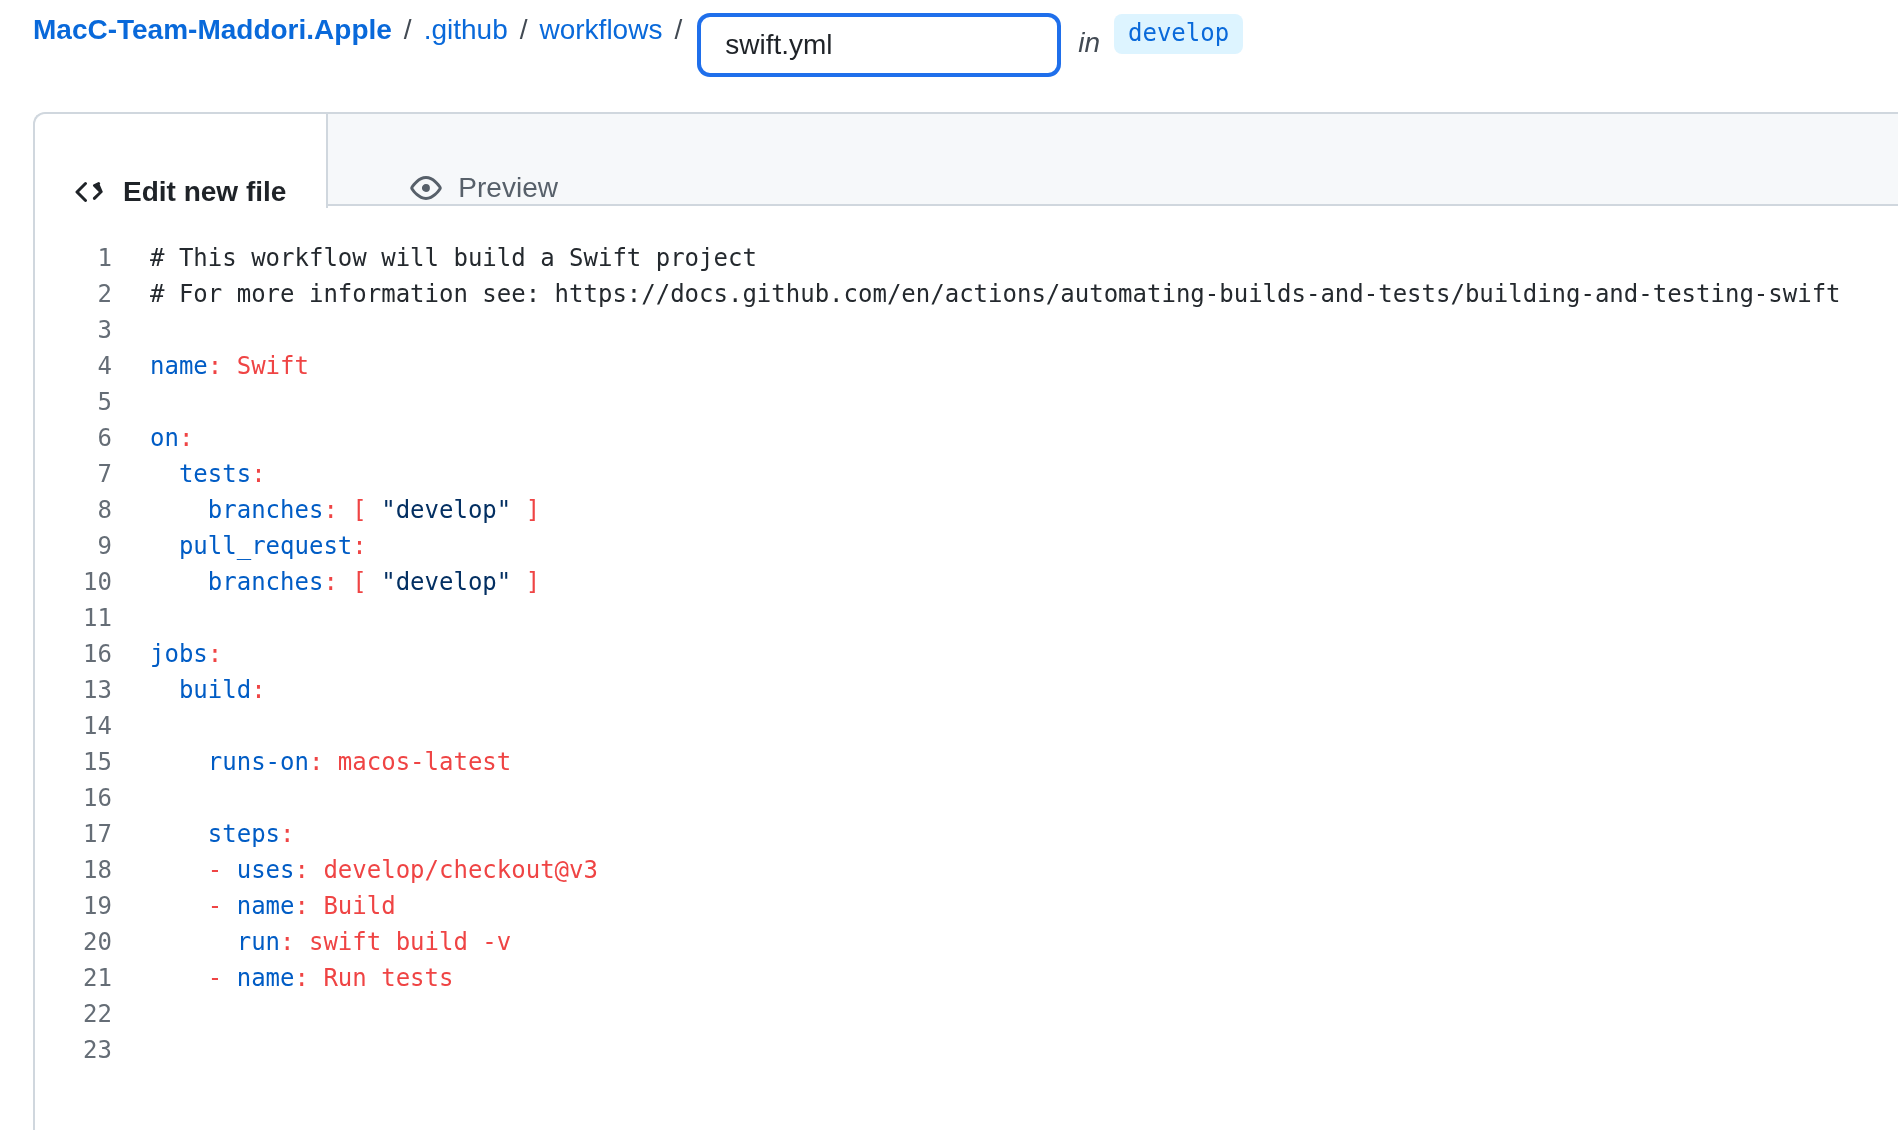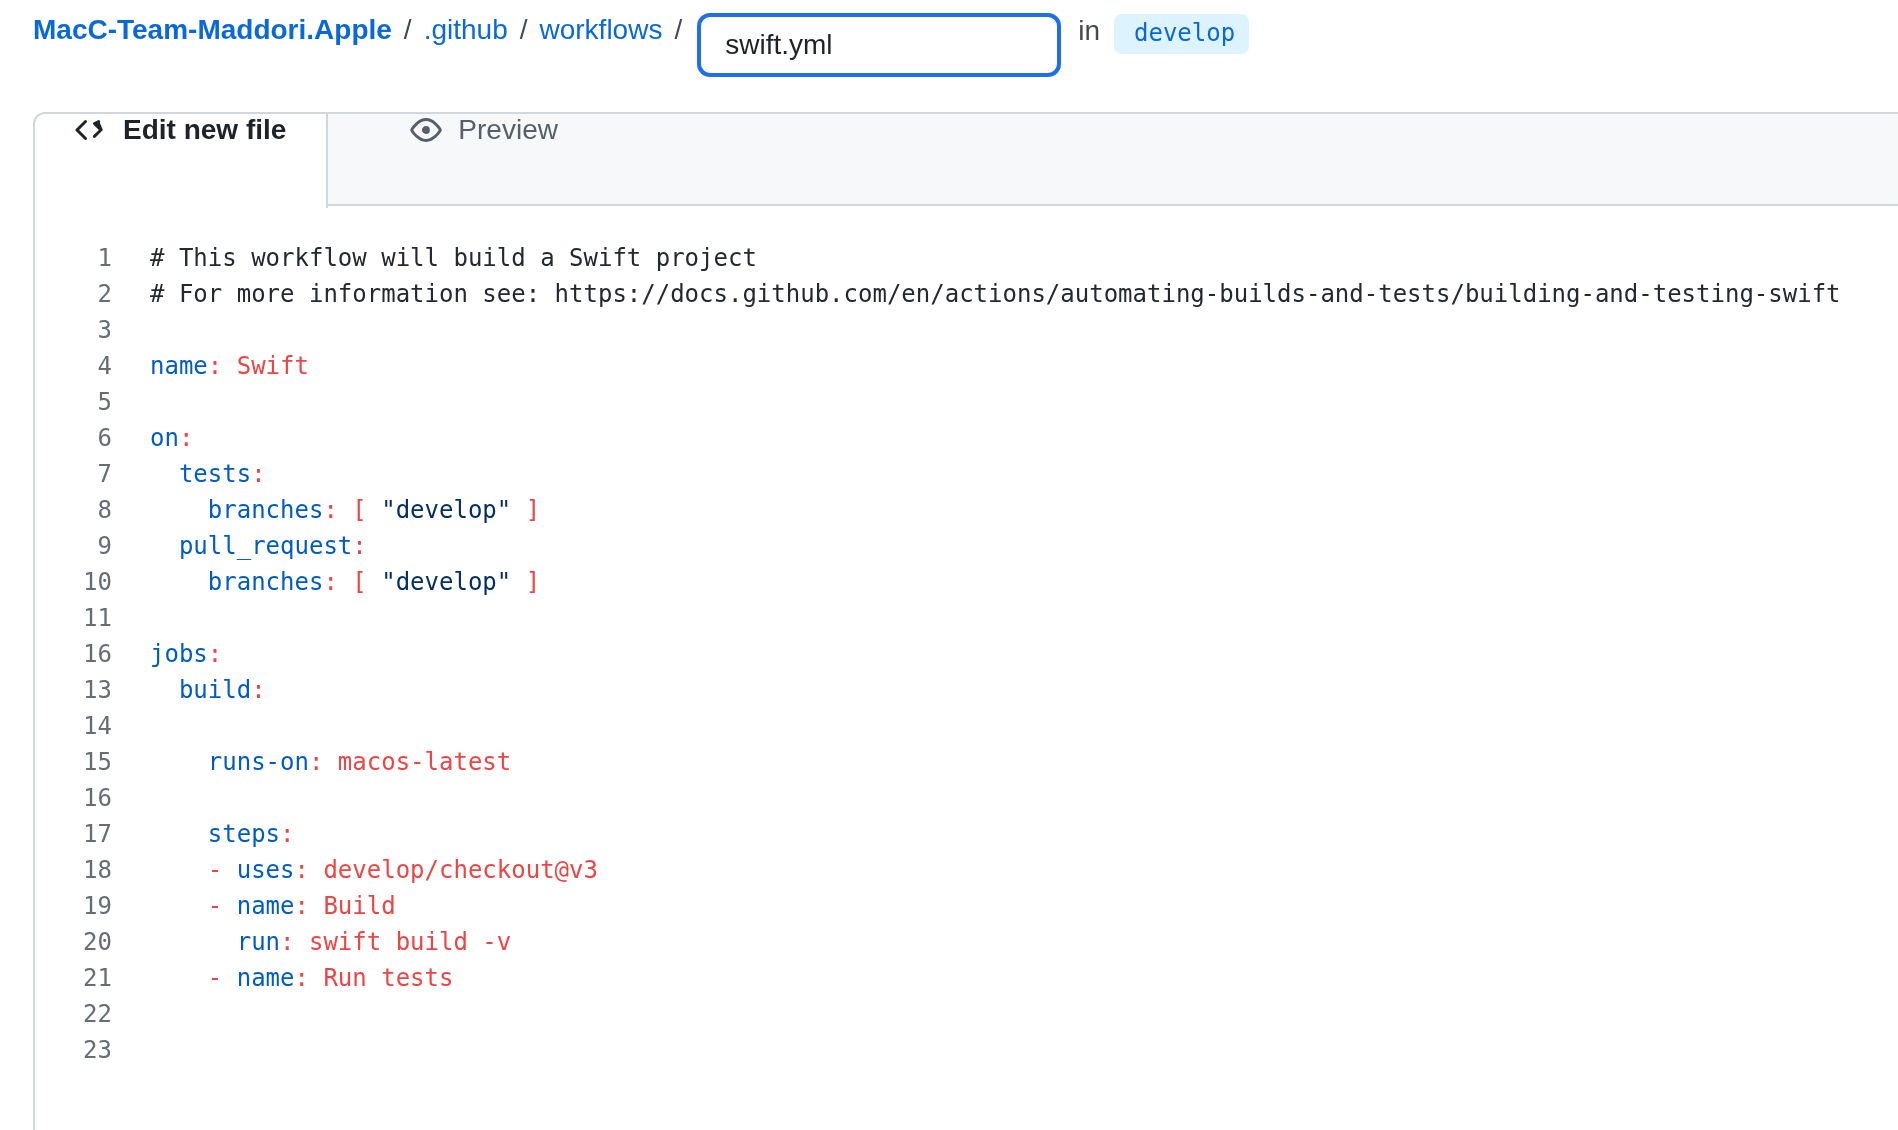--- a/index.html
+++ b/index.html
@@ -31,28 +31,28 @@
     box-shadow: 0 0 0 1px #1f6feb;
     border-radius: 12px;
     font-family: "Liberation Sans", sans-serif;
     font-size: 28px;
     color: #1f2328;
     padding: 0 20px 0 24px;
     outline: none;
     margin: 0 4px;
     background: #fff;
   }
-  .in-label { margin: 1px 14px 0 14px; color: #424a53; }
+  .in-label { margin: 13px 14px 0 14px; color: #424a53; font-style: italic; }
   .branch-badge {
     font-family: "DejaVu Sans Mono", "Liberation Mono", monospace;
     font-size: 24px;
     color: #0969da;
     background: #ddf4ff;
     border-radius: 8px;
-    padding: 5px 14px 7px 20px;
+    padding: 5px 14px 7px 14px;
   }
 
   
   .editor-box {
     position: absolute;
     left: 33px; top: 112px;
     width: 1867px;  
     height: 1100px; 
     border-top: 2px solid #d0d7de;
     border-left: 2px solid #d0d7de;
@@ -62,21 +62,21 @@
   .tabbar {
     display: flex;
     align-items: stretch;
     background: #f6f8fa;
     border-bottom: 2px solid #d0d7de;
     border-radius: 12px 0 0 0;
     height: 92px;
   }
   .tab {
     display: flex;
-    align-items: flex-start;
+    align-items: flex-end;
     gap: 16px;
     font-size: 28px;
     padding: 0 40px;
     color: #57606a;
     cursor: pointer;
     user-select: none;
   }
   .tab .t-icon { display: inline-flex; align-items: center; }
   .tab .t-icon svg { width: 32px; height: 32px; fill: currentColor; }
   .tab.active {

